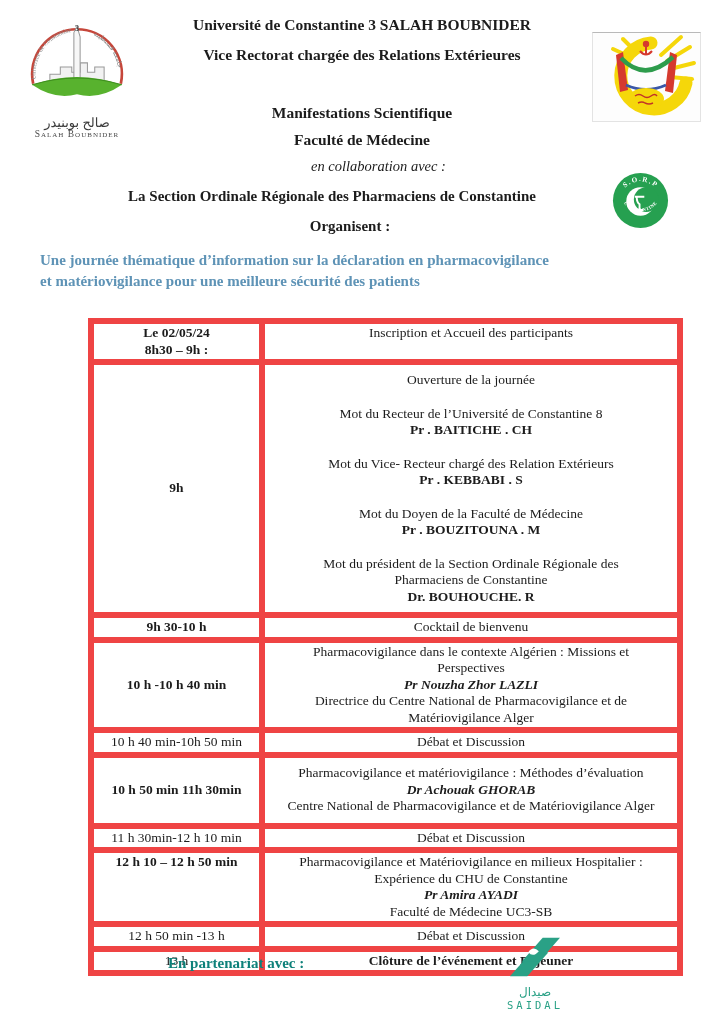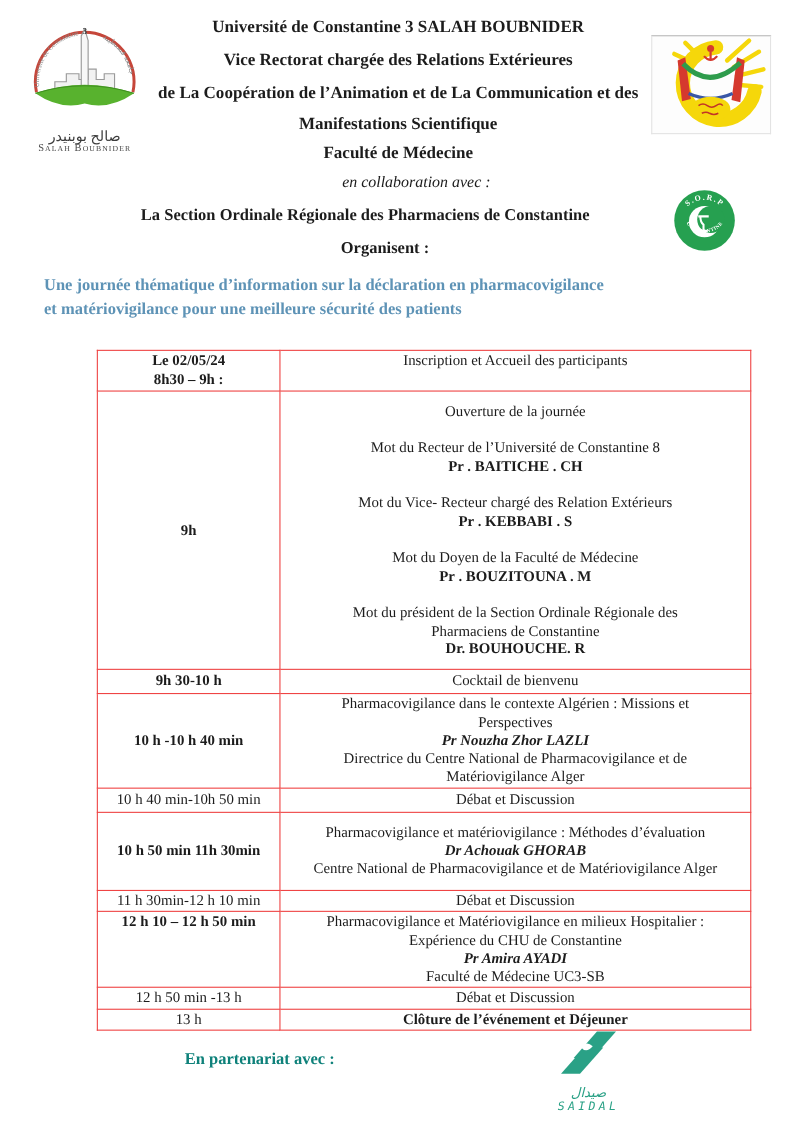--- a/index.html
+++ b/index.html
@@ -22,36 +22,36 @@
   
   .uc3-logo{position:absolute;left:18px;top:18px;width:118px;text-align:center;}
   .uc3-logo .ar{font-size:13px;color:#3c3c3c;letter-spacing:2px;line-height:13px;margin-top:-2px;}
   .uc3-logo .lat{font-size:9.5px;color:#4a4a4a;letter-spacing:1px;font-variant:small-caps;line-height:11px;font-family:Liberation Serif, serif;}
   .med-logo{position:absolute;left:592px;top:32px;width:107px;height:88px;background:#fdfdfd;
             border:1px solid #e3e3e3;border-top-color:#b9b9b9;}
   .sorp-logo{position:absolute;left:612px;top:172px;width:57px;height:57px;}
   
   table.sched{position:absolute;left:88px;top:318px;width:595px;border-collapse:collapse;
         font-size:13.5px;line-height:16.5px;table-layout:fixed;}
-  table.sched td{border:1px solid #ef4444;text-align:center;vertical-align:middle;
+  table.sched td{border:6px solid #ef4444;text-align:center;vertical-align:middle;
         padding:1px 5px;overflow:hidden;}
   td.time-cell{width:155px;}
   td.time-cell.bold{font-weight:bold;}
   tr.valign-top td{vertical-align:top;}
   td.content-top{vertical-align:top;}
   .row-spaced .para + .para{margin-top:17px;}
   .line.bold{font-weight:bold;}
   .line.bolditalic{font-weight:bold;font-style:italic;}
   tr.r1{height:37px}tr.r2{height:253px}tr.r3{height:22px}tr.r4{height:80px}
   tr.r5{height:22px}tr.r6{height:71px}tr.r7{height:17px}tr.r8{height:63px}
   tr.r9{height:19px}tr.r10{height:17px}
   
   .partner{position:absolute;left:168px;top:955px;font-size:15px;font-weight:bold;
            color:var(--teal,#0e817a);}
-  .saidal-logo{position:absolute;left:500px;top:932px;width:70px;text-align:center;color:var(--saidal,#2aa186);font-style:italic;}
+  .saidal-logo{position:absolute;left:500px;top:932px;width:70px;text-align:center;color:var(--saidal,#2aa186);}
   .saidal-logo .ar{font-size:12px;letter-spacing:3px;line-height:13px;}
   .saidal-logo .lat{font-size:10.5px;letter-spacing:3px;line-height:12px;font-family:"DejaVu Sans Mono",monospace;}
 </style>
 </head>
 <body>
 
 <div class="page" style="--title-blue: #5e93b6; --teal: #0e817a; --saidal: #2aa186;">
 
   <div class="uc3-logo">
     <svg width="112" height="96" viewBox="0 0 104 92">
@@ -92,21 +92,20 @@
       <ellipse cx="53" cy="66" rx="18" ry="11" fill="#f5d70a"></ellipse>
       <g stroke="#c23327" stroke-width="1.4" fill="none">
         <path d="M42 63 q4 -3 8 0 q4 3 8 0 q4 -3 6 0"></path>
         <path d="M45 70 q4 -2 7 0 q4 2 8 0"></path>
       </g>
     </svg>
   </div>
 
   <div class="h-line h1">Université de Constantine 3 SALAH BOUBNIDER</div>
   <div class="h-line h2">Vice Rectorat chargée des Relations Extérieures</div>
-  <div class="h-line h3">de La Coopération de l’Animation et de La Communication et des</div>
   <div class="h-line h5">Faculté de Médecine</div>
   <div class="h-line h4">Manifestations Scientifique</div>
   <div class="collab">en collaboration avec :</div>
   <div class="sorp-line">La Section Ordinale Régionale des Pharmaciens de Constantine</div>
   <div class="organize">Organisent :</div>
 
   <div class="sorp-logo">
     <svg width="57" height="57" viewBox="0 0 60 60">
       <defs>
         <path id="sorpTop" d="M 7 33 A 23 23 0 0 1 53 33"></path>

